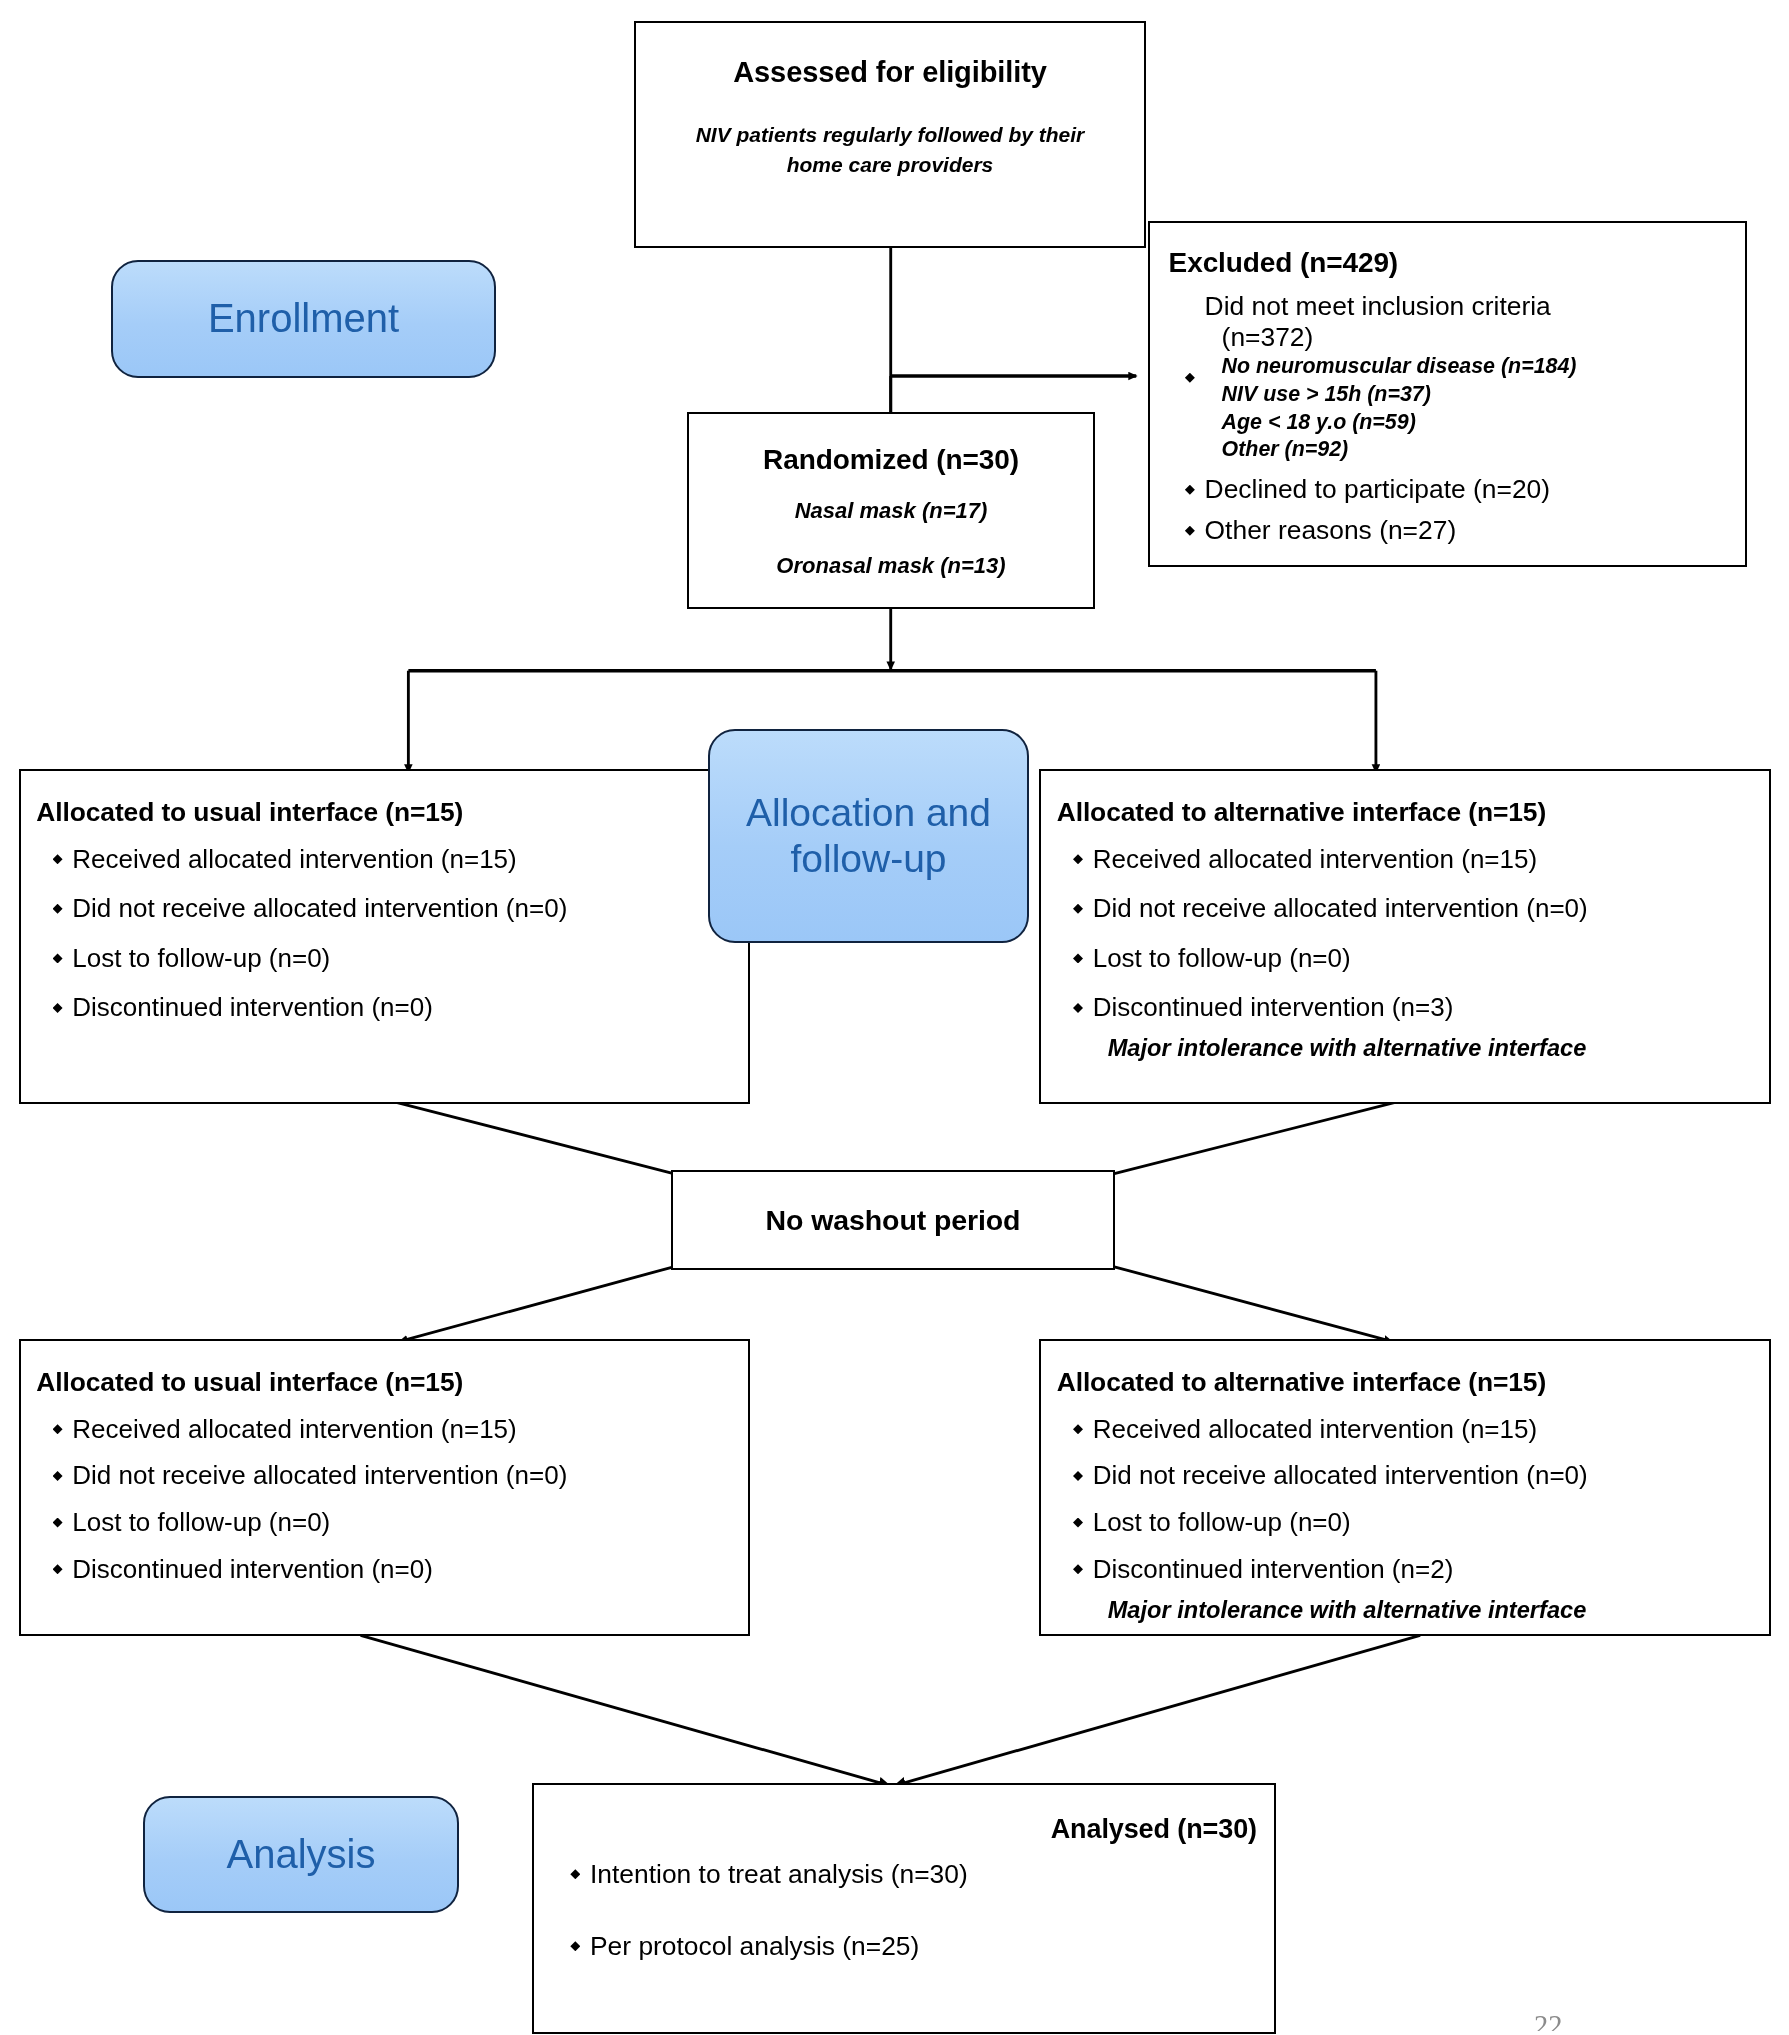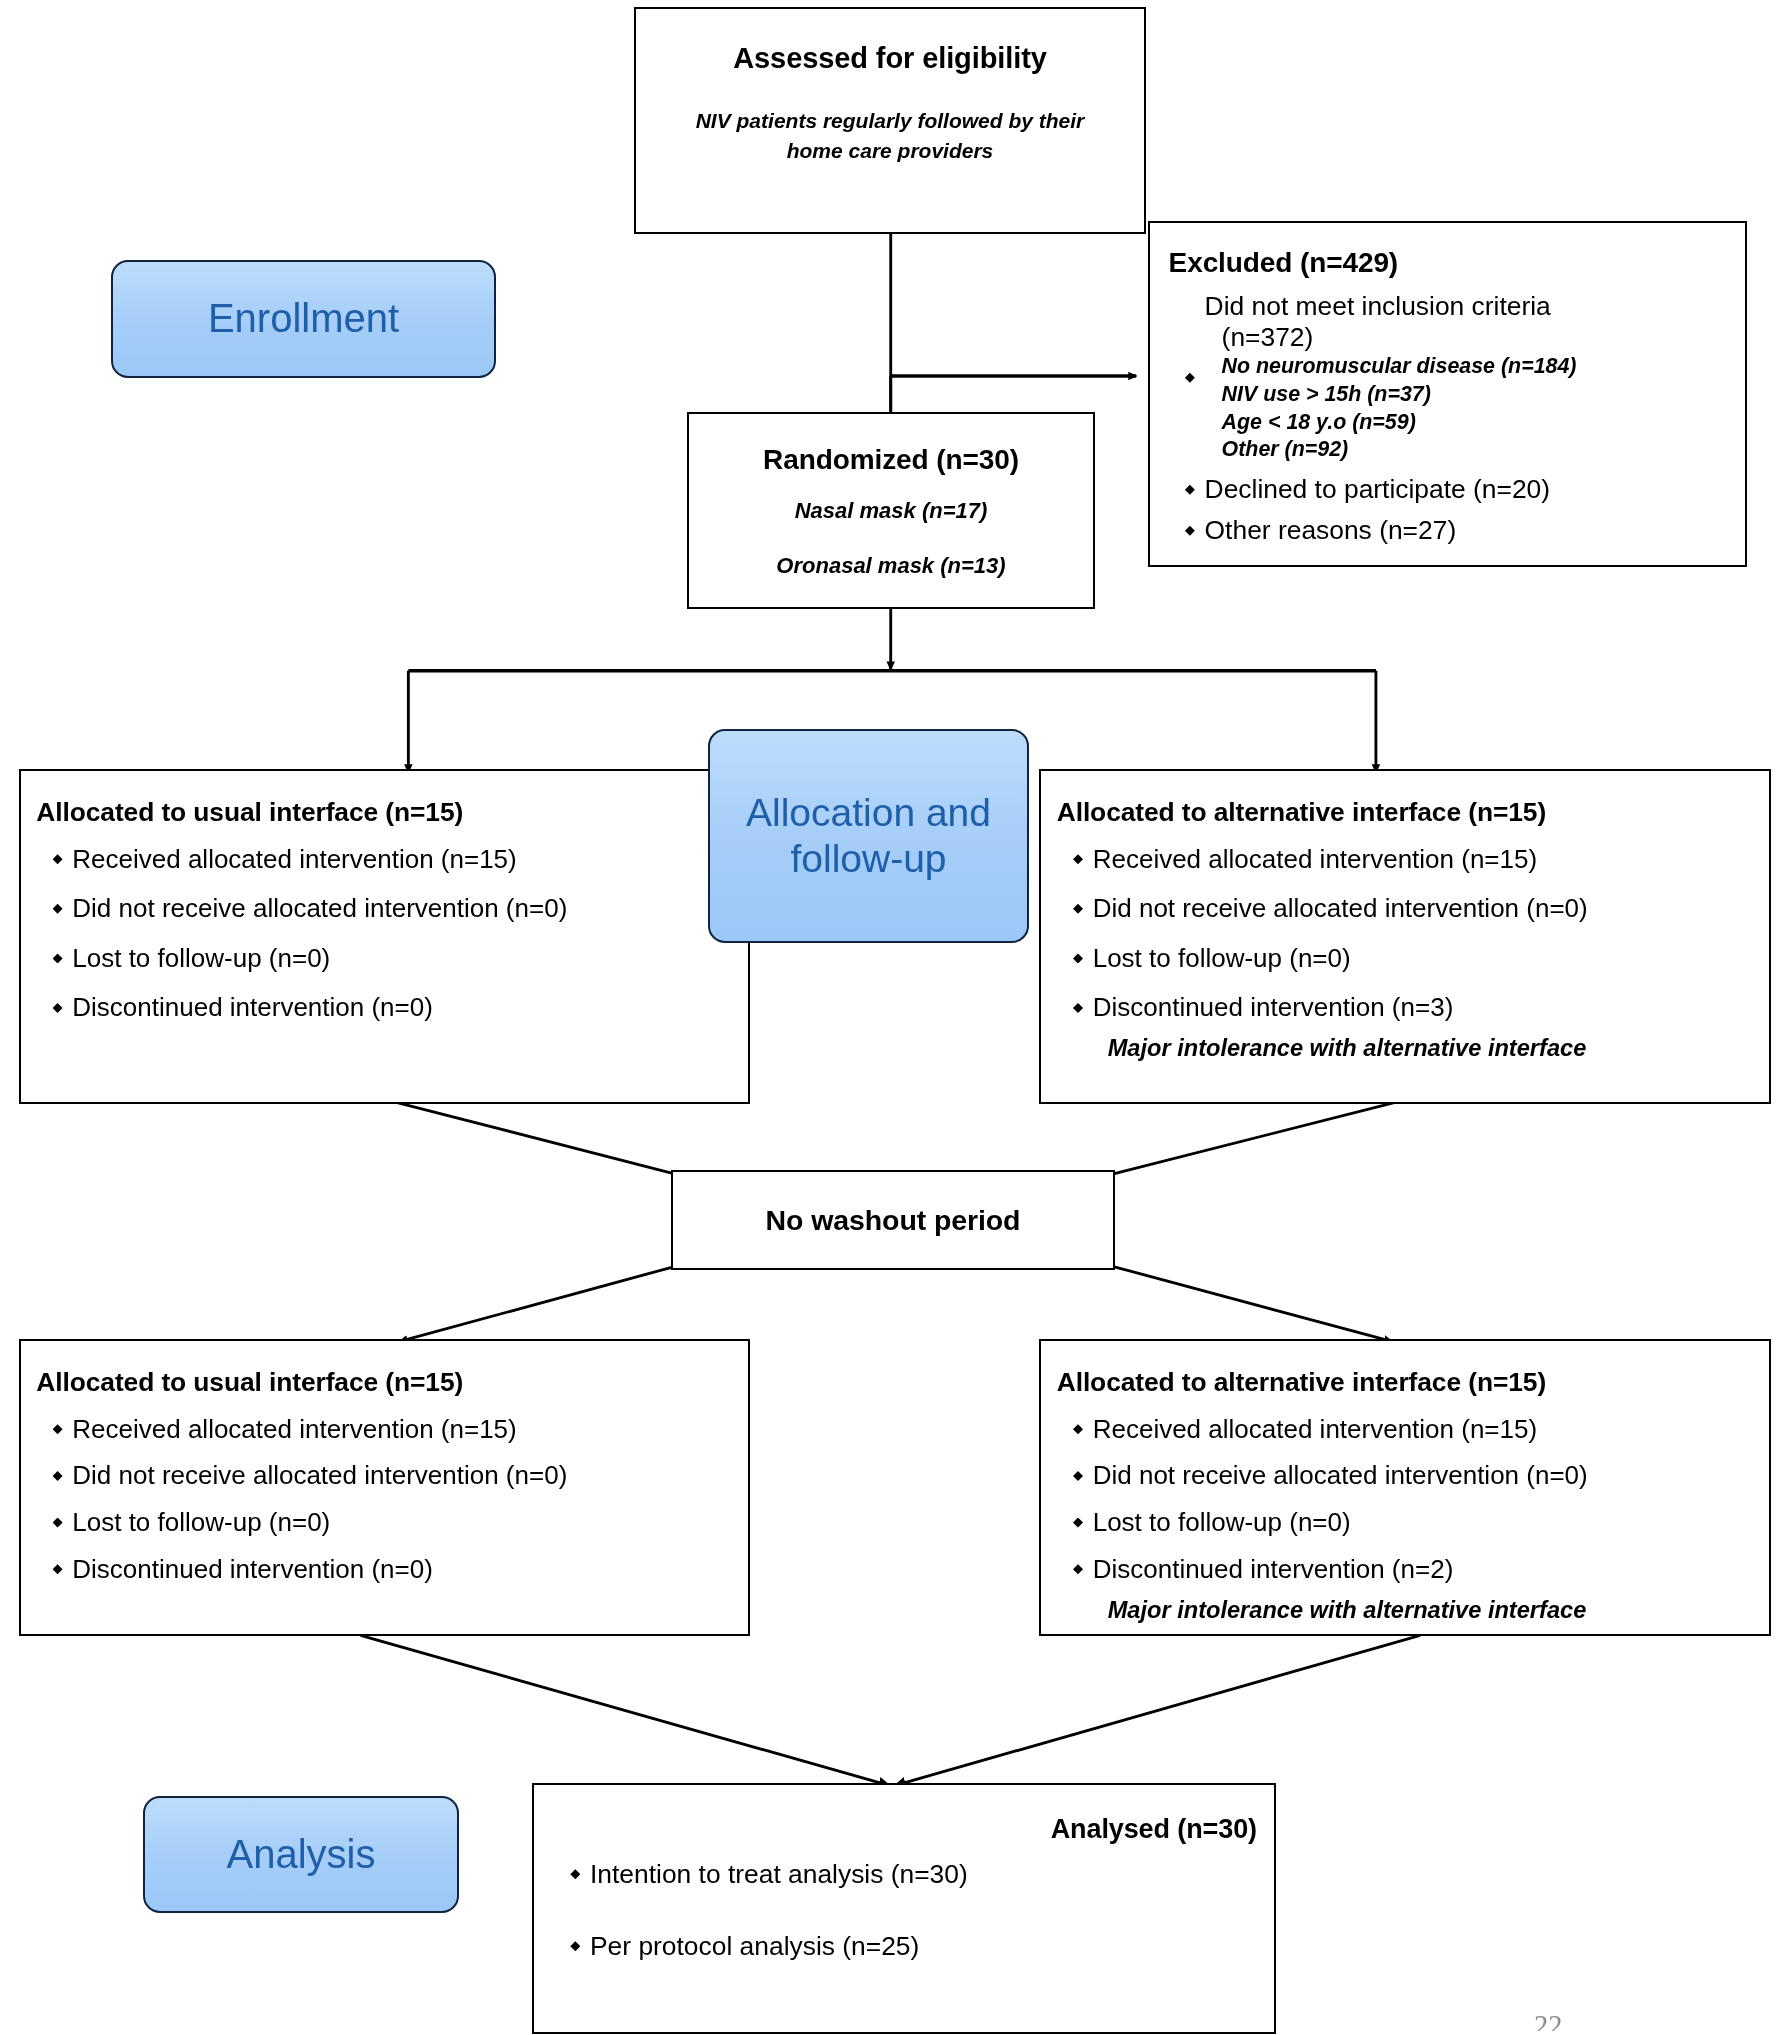--- a/index.html
+++ b/index.html
@@ -18,21 +18,21 @@
   .box{
     position:absolute;
     border:2.9px solid #000;
     background:#fff;
     box-sizing:border-box;
     z-index:3;
   }
   .stage-chip{
     position:absolute;
     border:2.9px solid #10233f;
-    border-radius:17px;
+    border-radius:27px;
     background:linear-gradient(180deg,#bcdcfb 0%,#a5cdf8 55%,#9bc7f7 100%);
     color:#1f5fa9;
     display:flex;
     align-items:center;
     justify-content:center;
     text-align:center;
     box-sizing:border-box;
     z-index:6;
     line-height:1.18;
   }
@@ -105,21 +105,21 @@
     <line x1="555" y1="1545" x2="945" y2="1645" stroke="#000" stroke-width="4"></line>
     <line x1="1955" y1="1545" x2="1560" y2="1645" stroke="#000" stroke-width="4"></line>
 
     <line x1="945" y1="1775" x2="560" y2="1880" stroke="#000" stroke-width="4" marker-end="url(#ah)"></line>
     <line x1="1560" y1="1775" x2="1950" y2="1880" stroke="#000" stroke-width="4" marker-end="url(#ah)"></line>
 
     <line x1="505" y1="2292" x2="1245" y2="2502" stroke="#000" stroke-width="4" marker-end="url(#ahs)"></line>
     <line x1="1990" y1="2292" x2="1255" y2="2502" stroke="#000" stroke-width="4" marker-end="url(#ahs)"></line>
   </svg>
 
-  <div class="box" style="left:634px; top:7px; width:512px; height:227px; padding:33px 39px 0;">
+  <div class="box" style="left:634px; top:21px; width:512px; height:227px; padding:33px 39px 0;">
     <div class="ctr hdr" style="font-size:29px;">Assessed for eligibility</div>
     <div class="ctr ital" style="font-size:21px; margin-top:31px; line-height:1.45; padding:0 15.7px;">NIV patients regularly followed by their home care providers</div>
   </div>
 
   <div class="stage-chip" style="left:111px; top:260px; width:385px; height:118px; font-size:40px;">
     <span>Enrollment</span>
   </div>
 
   <div class="box" style="left:1148px; top:221px; width:599px; height:346px; padding:24px 21.4px 0 18.6px;">
     <div class="hdr" style="font-size:28px; margin-bottom:11.4px;">Excluded (n=429)</div>

